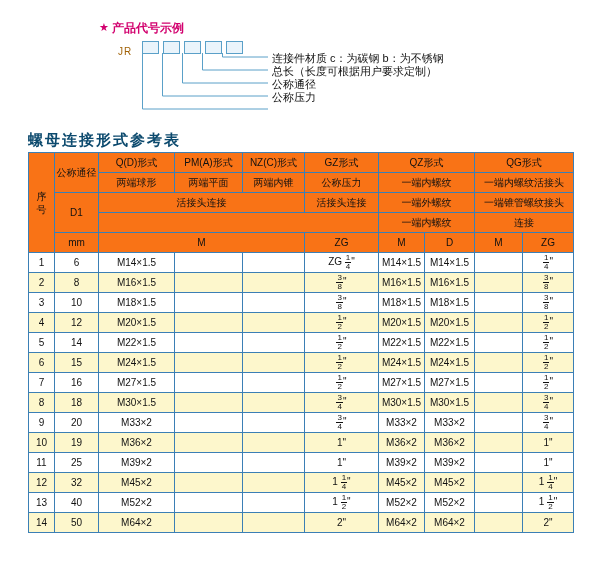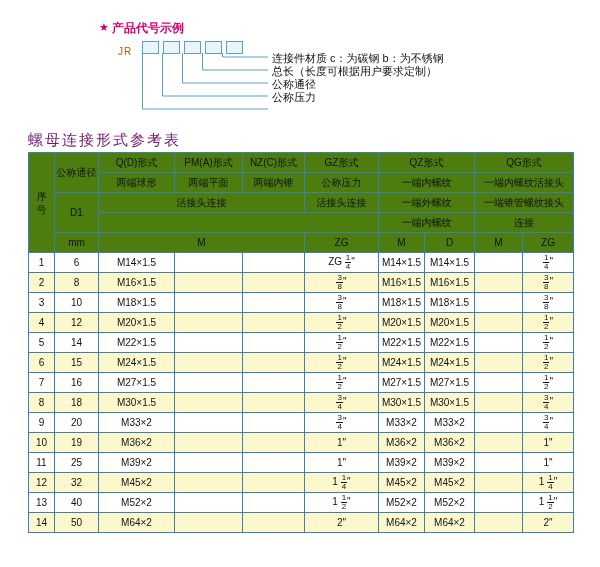--- a/index.html
+++ b/index.html
@@ -32,41 +32,41 @@
     border:1px solid #5aa0c8;background:#eaf4fb;
     margin-right:4px;vertical-align:top;
   }
   .lines{position:absolute;left:0;top:0;width:600px;height:128px;}
   .lbl{
     position:absolute;font-size:11px;color:#111;white-space:nowrap;
   }
   
   .sec-title{
     position:absolute;left:28px;top:131px;
-    font-size:15px;font-weight:normal;color:#701a75;
+    font-size:15px;font-weight:bold;color:#0c4a6e;
     letter-spacing:2px;
   }
   
   .tbl-wrap{position:absolute;left:28px;top:152px;width:545px;}
   table{
     border-collapse:collapse;width:545px;
     font-size:10px;
     table-layout:fixed;
   }
   th,td{
     border:1px solid #3b7fb5;
     text-align:center;
     vertical-align:middle;
     padding:0;
     height:19px;
     line-height:1.1;
     color:#111;
     font-weight:normal;
   }
-  thead th{background:#4d7c0f;}
+  thead th{background:#f97316;}
   tbody tr.odd td{background:#ffffff;}
   tbody tr.even td{background:#fdf7cc;}
   .hdr-seq{width:26px;}
   .hdr-dn{width:44px;}
   .c3{width:76px;}
   .c4{width:68px;}
   .c5{width:62px;}
   .c6{width:74px;}
   .c7{width:46px;}
   .c8{width:50px;}

